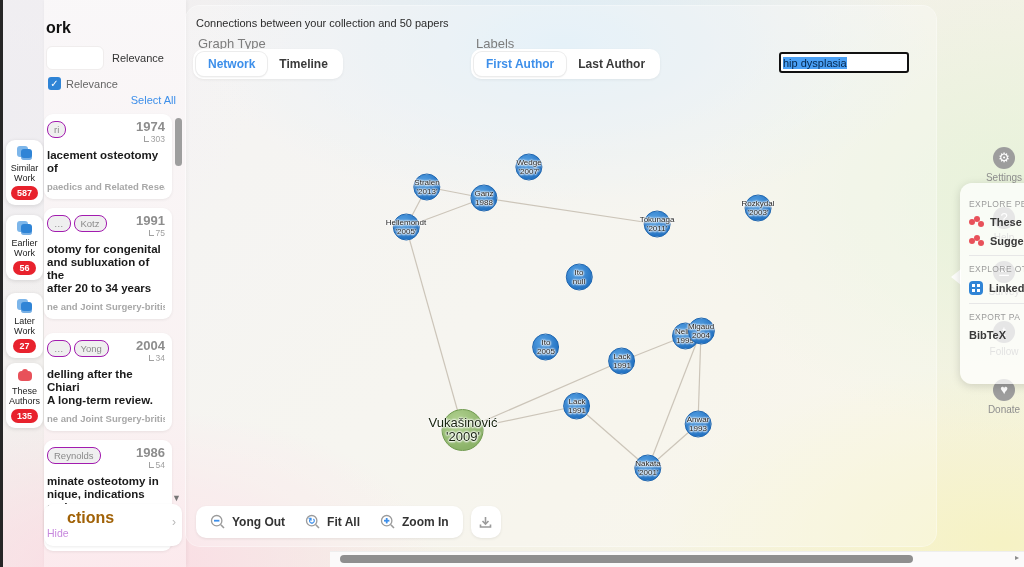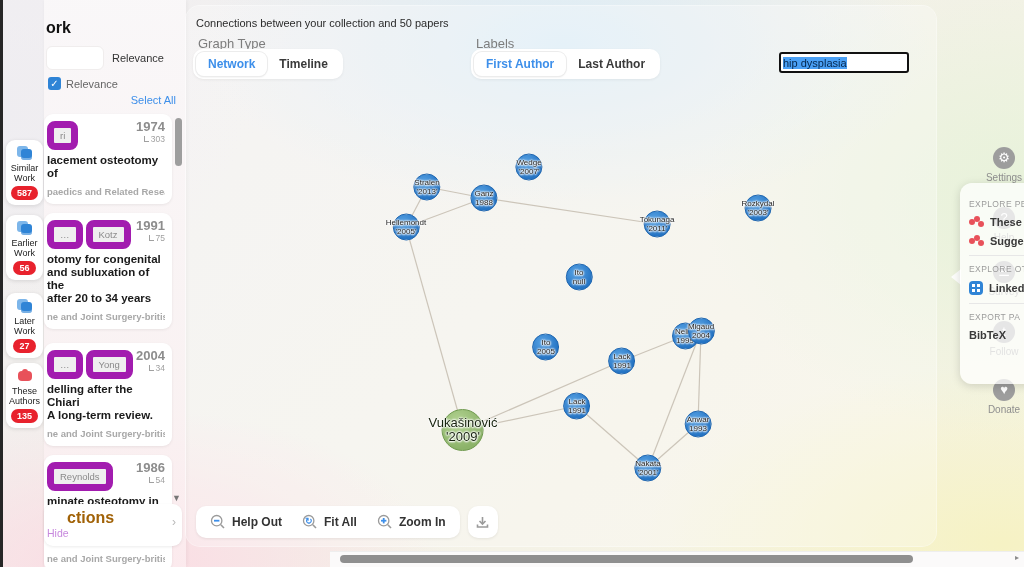--- a/index.html
+++ b/index.html
@@ -40,21 +40,21 @@
   .cbx{width:13px;height:13px;background:#2f84d6;border-radius:3px;color:#fff;font-size:10px;
     display:flex;align-items:center;justify-content:center;}
   .sb-check span.lbl{font-size:11px;color:#666;}
   .sb-selall{left:0;top:94px;width:176px;text-align:right;font-size:11px;color:#3d8fea;}
 
   .card-list{left:44px;top:114px;width:128px;display:flex;flex-direction:column;}
   .pcard{background:#fff;border-radius:9px;box-shadow:0 1px 3px rgba(0,0,0,.07);
     padding:7px 7px 7px 3px;margin-bottom:9px;overflow:hidden;}
   .pc-top{display:flex;justify-content:space-between;align-items:flex-start;}
   .tags{display:flex;gap:3px;}
-  .tag{background:#efefef;border:7px solid #a21caf;color:#8a8a8a;font-size:9.5px;
+  .tag{background:#efefef;border:1px solid #a21caf;color:#8a8a8a;font-size:9.5px;
     padding:2px 6px;border-radius:8px;white-space:nowrap;}
   .yrbox{text-align:right;line-height:12px;}
   .yr{font-size:13px;font-weight:bold;color:#8d8d8d;}
   .cit{font-size:8.5px;color:#a0a0a0;display:flex;justify-content:flex-end;align-items:center;gap:2px;}
   .cit .corner{width:4px;height:5px;border-left:1px solid #a0a0a0;border-bottom:1px solid #a0a0a0;display:inline-block;}
   .pc-title{font-size:11.5px;font-weight:bold;color:#1a1a1a;line-height:13px;margin-top:4px;white-space:pre-line;}
   .pc-journal{font-size:9.5px;font-weight:bold;color:#a8a8a8;margin-top:6px;white-space:nowrap;overflow:hidden;}
   .vthumb{left:175px;top:118px;width:7px;height:48px;background:#9e9e9e;border-radius:4px;}
   .scroll-down{left:172px;top:493px;font-size:9px;color:#777;}
 
@@ -367,21 +367,21 @@
     </div>
 
   <div class="abs toolbar">
     <div class="tb-group">
       <div class="tb-btn">
         <svg width="16" height="16" viewBox="0 0 16 16">
           <circle cx="6.7" cy="6.7" r="5.2" fill="#fff" stroke="#9a9a9a" stroke-width="1.3"></circle>
           <line x1="10.8" y1="10.8" x2="14" y2="14" stroke="#9a9a9a" stroke-width="1.6"></line>
           <line x1="4" y1="6.7" x2="9.4" y2="6.7" stroke="#3d8fea" stroke-width="1.8"></line>
         </svg>
-        <span>Help Out</span>
+        <span>Yong Out</span>
       </div>
       <div class="tb-btn">
         <svg width="16" height="16" viewBox="0 0 16 16">
           <circle cx="6.7" cy="6.7" r="5.2" fill="#fff" stroke="#9a9a9a" stroke-width="1.3"></circle>
           <line x1="10.8" y1="10.8" x2="14" y2="14" stroke="#9a9a9a" stroke-width="1.6"></line>
           <text x="6.7" y="9.7" font-size="9" text-anchor="middle" fill="#3d8fea">↻</text>
         </svg>
         <span>Fit All</span>
       </div>
       <div class="tb-btn">

